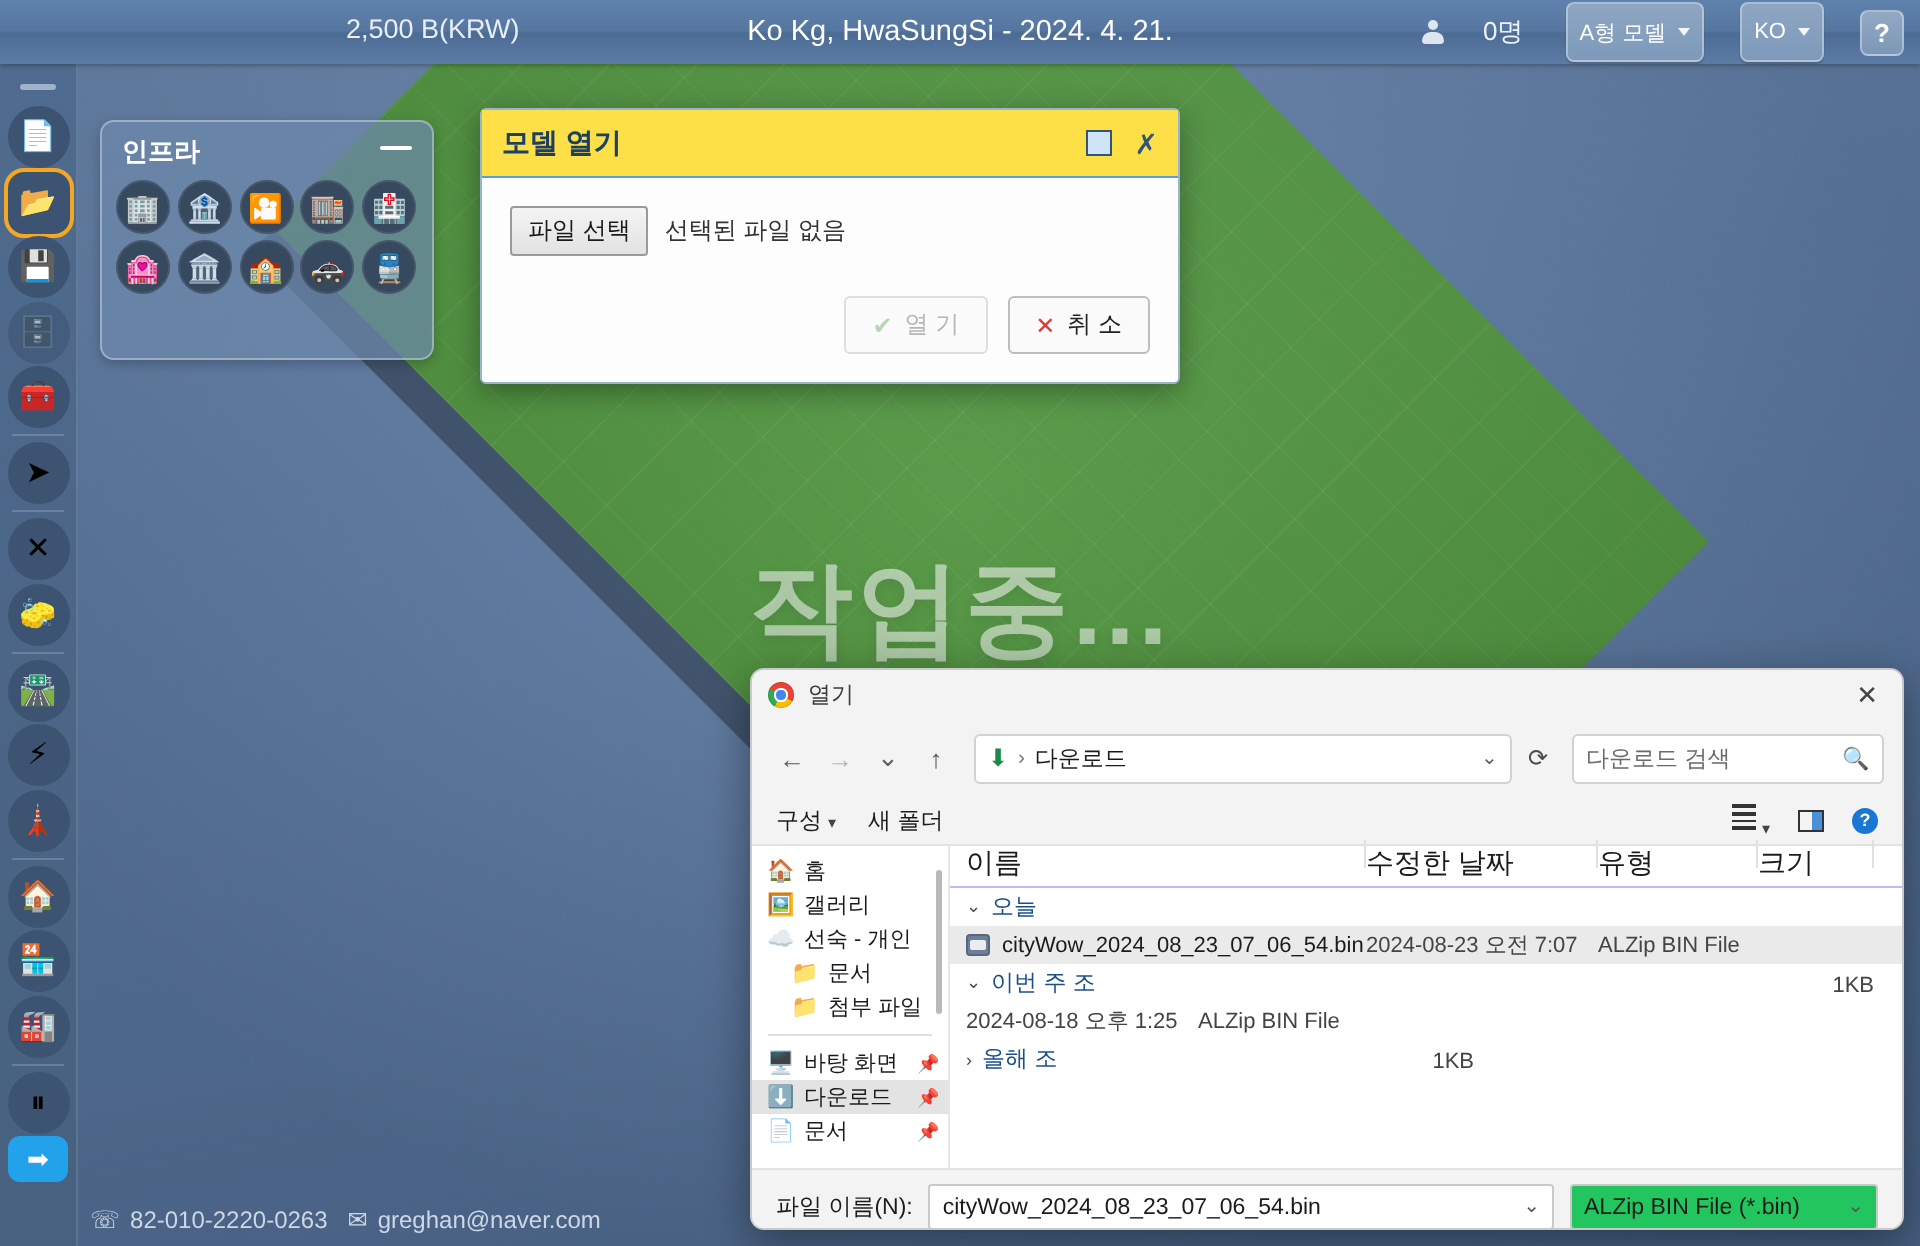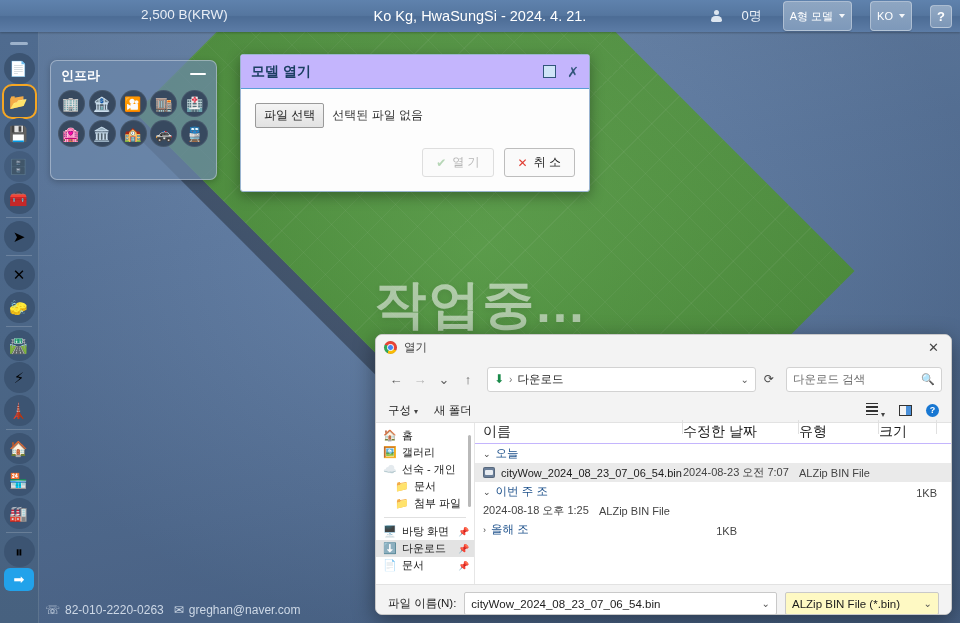--- a/index.html
+++ b/index.html
@@ -34,21 +34,21 @@
     letter-spacing:2px;text-shadow:0 2px 6px rgba(0,0,0,.10);
     user-select:none;
   }
   
   #topbar{
     position:absolute;left:0;top:0;width:960px;height:32px;
     background:linear-gradient(180deg,#5f82ad 0%,#55769f 48%,#4c6c95 52%,#5c7ca6 100%);
     box-shadow:0 1px 2px rgba(0,0,0,.25);
     display:flex;align-items:center;color:#e8eef6;font-size:13px;z-index:20;
   }
-  #money{position:absolute;left:141px;top:7px;font-size:13.5px;color:#e9eef6;}
+  #money{position:absolute;left:173px;top:7px;font-size:13.5px;color:#e9eef6;}
   #titletext{position:absolute;left:0;right:0;text-align:center;font-size:14.5px;color:#ffffff;}
   .hdr-right{margin-left:auto;display:flex;align-items:center;gap:18px;padding-right:8px;}
   .person-ico{width:13px;height:13px;position:relative;display:inline-block;}
   .person-ico i{position:absolute;left:4px;top:0;width:5px;height:5px;border-radius:50%;background:#dde6f0;}
   .person-ico b{position:absolute;left:1px;top:6px;width:11px;height:6px;border-radius:5px 5px 2px 2px;background:#dde6f0;}
   #pcount{font-size:13px;color:#edf2f8;margin-right:3px;}
   .hdr-select{
     background:linear-gradient(180deg,#8ea6c2,#7e99ba);
     border:1px solid rgba(255,255,255,.35);border-radius:4px;
     color:#fff;font-size:11px;padding:4px 6px;display:flex;align-items:center;gap:6px;
@@ -93,21 +93,21 @@
     display:flex;align-items:center;justify-content:center;font-size:14px;overflow:hidden;
     box-shadow:inset 0 0 0 1px rgba(255,255,255,.08);
   }
   
   #modal{
     position:absolute;left:240px;top:54px;width:348px;
     background:#fdfdfd;border:1px solid #9ab4d0;border-radius:3px;
     box-shadow:0 4px 14px rgba(0,0,0,.35);z-index:30;
   }
   #modal-title{
-    height:33px;background:#c4b5fd;display:flex;align-items:center;
+    height:33px;background:#fde047;display:flex;align-items:center;
     padding:0 10px;color:#1c3f63;font-size:14px;font-weight:bold;
     border-bottom:1px solid #5a9ed6;
   }
   .mt-actions{margin-left:auto;display:flex;align-items:center;gap:11px;}
   .mt-sq{width:11px;height:11px;border:1.6px solid #31557a;background:#cfe4f7;}
   .mt-x{color:#31557a;font-size:14px;line-height:1;}
   #modal-body{padding:14px 14px 10px 14px;}
   .file-row{display:flex;align-items:center;gap:8px;}
   .file-btn{
     background:linear-gradient(180deg,#f4f4f4,#e2e2e2);border:1px solid #9a9a9a;
@@ -197,21 +197,21 @@
   .fsize{width:58px;text-align:right;padding-right:10px;color:#444;margin-top:40px;}
   #wf-bottom{height:54px;background:#f3f3f3;border-top:1px solid #e2e2e2;padding:7px 12px;}
   .fn-row{display:flex;align-items:center;gap:8px;}
   .fn-label{font-size:11.5px;color:#1b1b1b;}
   .fn-input{
     flex:1;height:21px;background:#fff;border:1px solid #c9c9c9;border-radius:2px;
     display:flex;align-items:center;padding:0 6px;font-size:11.5px;color:#1b1b1b;
   }
   .fn-input .caret2{margin-left:auto;color:#555;font-size:10px;}
   .type-select{
-    width:140px;height:21px;background:#fef9c3;border:1px solid #c9c9c9;border-radius:2px;
+    width:140px;height:21px;background:#22c55e;border:1px solid #c9c9c9;border-radius:2px;
     display:flex;align-items:center;padding:0 6px;font-size:11.5px;color:#1b1b1b;
   }
   .type-select .caret2{margin-left:auto;color:#555;font-size:10px;}
   
   #contact{
     position:absolute;left:45px;bottom:6px;display:flex;align-items:center;gap:10px;
     color:#cdd8e6;font-size:12px;z-index:18;
   }
   #contact .ci{display:flex;align-items:center;gap:5px;}
 </style>

